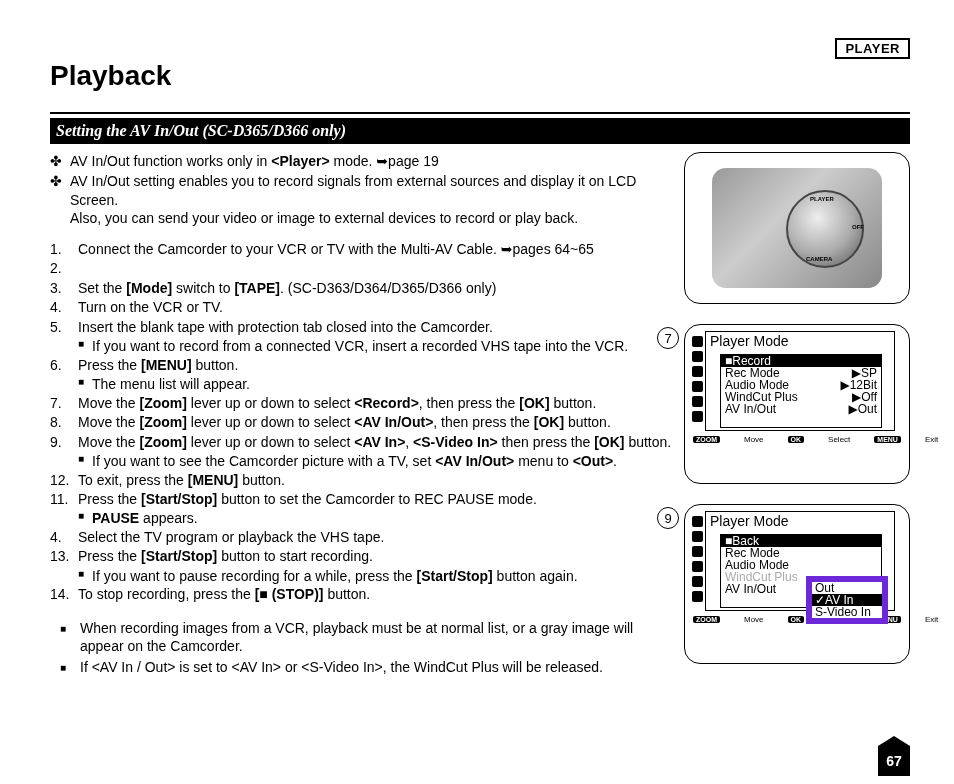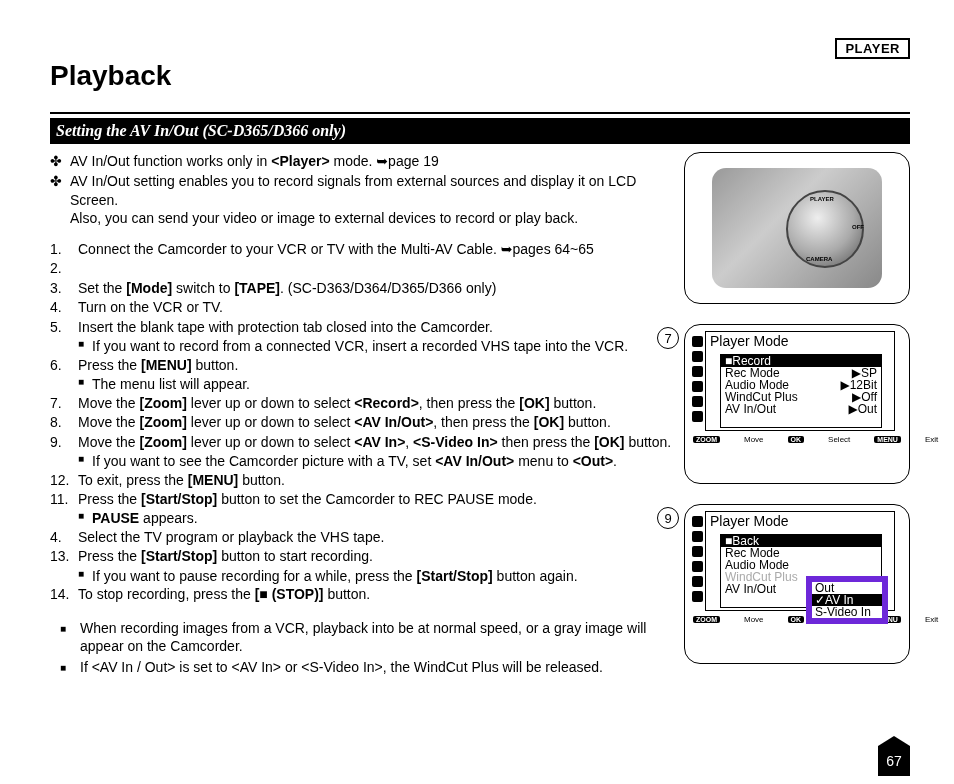--- a/index.html
+++ b/index.html
@@ -162,21 +162,21 @@
   }
   .footer-bar .kb { background:#000; color:#fff; padding:0 3px; border-radius:2px; font-weight:bold; font-size:7px;}
 
   .page-num {
     position:absolute;
     bottom:14px; right:44px;
     width:32px; height:30px;
     background:#000;
     color:#fff;
     display:flex; align-items:center; justify-content:center;
-    font-weight:normal;
+    font-weight:bold;
     font-size:14px;
   }
   .page-num:before {
     content:"";
     position:absolute;
     top:-10px; left:0;
     border-left:16px solid transparent;
     border-right:16px solid transparent;
     border-bottom:10px solid #000;
   }
@@ -273,21 +273,21 @@
           <span>If you want to pause recording for a while, press the <b>[Start/Stop]</b> button again.</span>
         </div>
       <div class="ol-row">
           <span class="ol-num">14.</span>
           <span>To stop recording, press the <b>[■ (STOP)]</b> button.</span>
         </div>
 
       <div style="height:14px"></div>
       <div class="notes-row">
           <span class="sq">■</span>
-          <span>When recording images from a VCR, playback into be at normal speed, or a gray image will appear on the Camcorder.</span>
+          <span>When recording images from a VCR, playback must be at normal list, or a gray image will appear on the Camcorder.</span>
         </div>
       <div class="notes-row">
           <span class="sq">■</span>
           <span>If &lt;AV In / Out&gt; is set to &lt;AV In&gt; or &lt;S-Video In&gt;, the WindCut Plus will be released.</span>
         </div>
     </div>
 
     <div class="right-col">
 
       <div class="fig fig-2">

